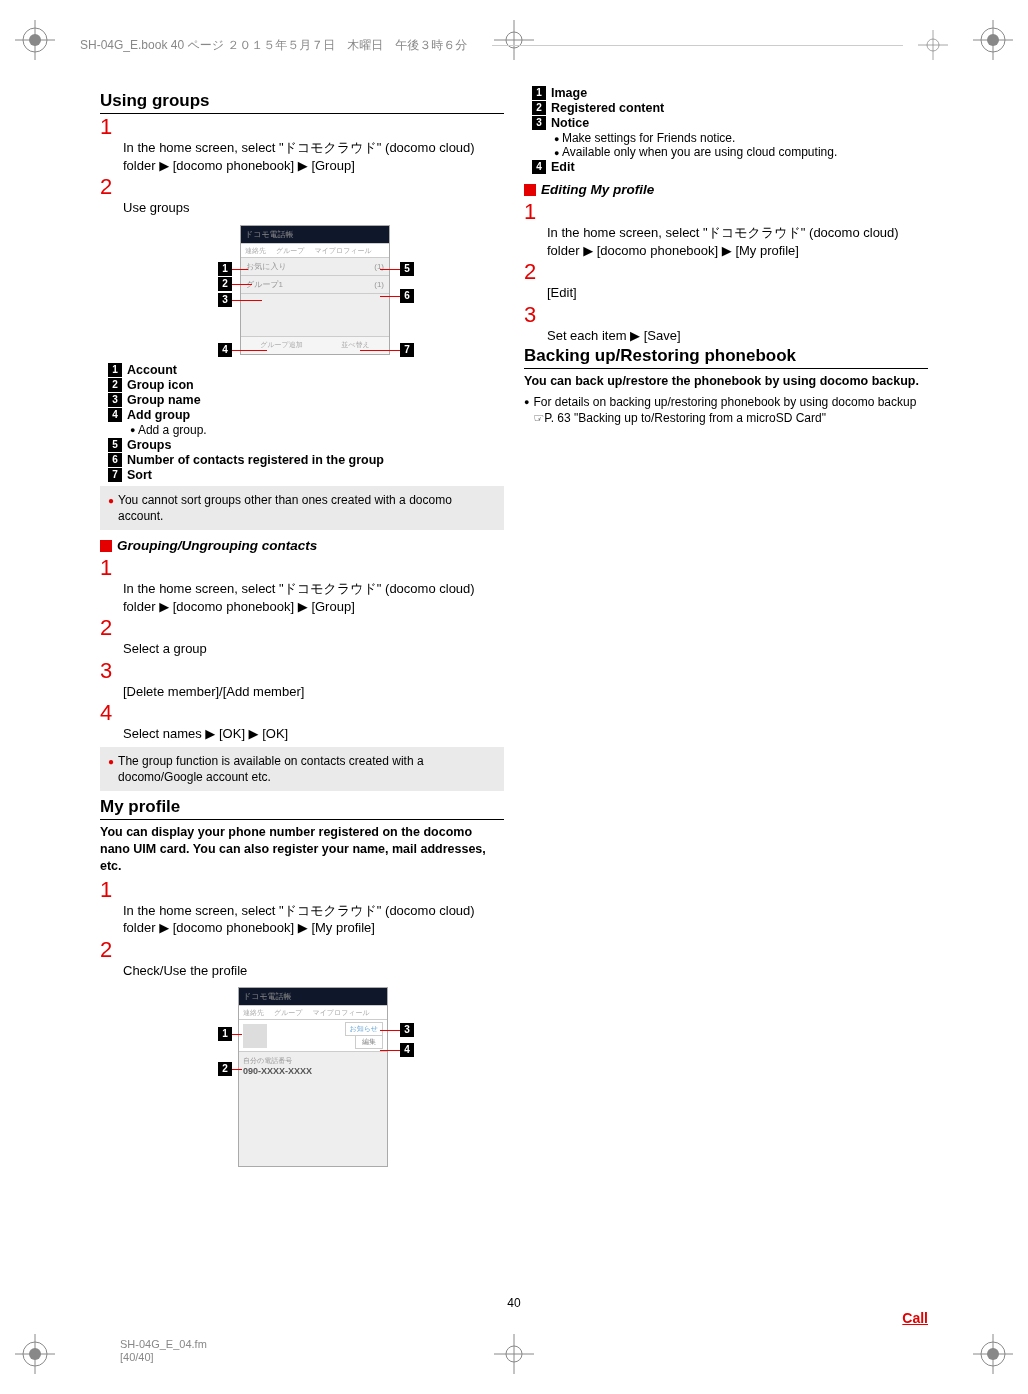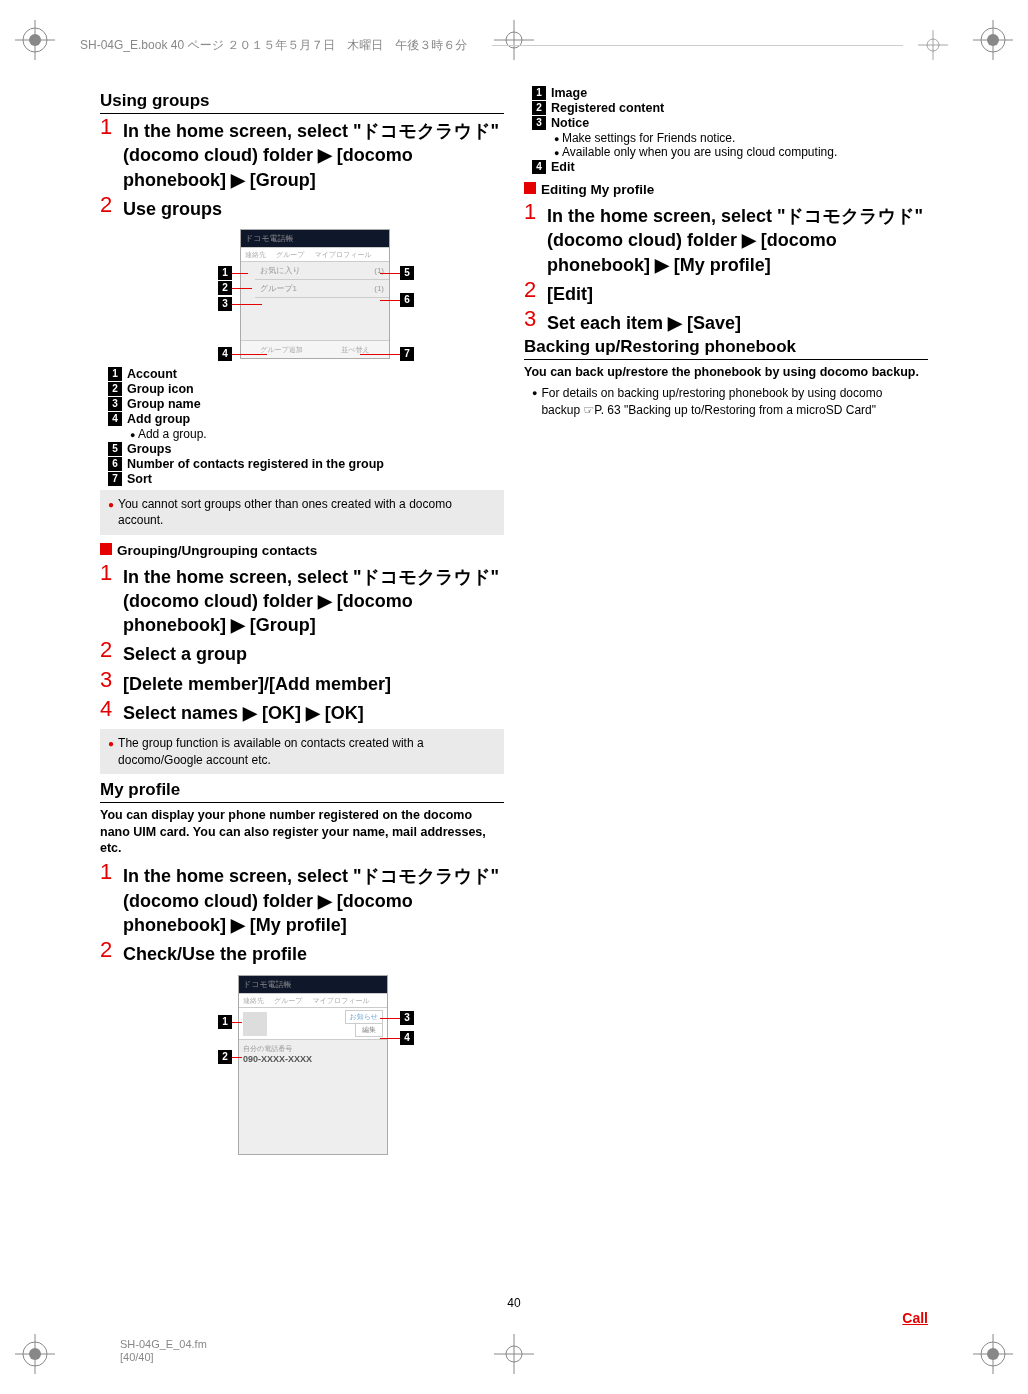--- a/index.html
+++ b/index.html
@@ -70,25 +70,26 @@
     }
     .step-num {
       font-size: 22px;
       font-weight: 300;
       color: #e40000;
       line-height: 1;
       width: 15px;
       flex-shrink: 0;
     }
     .step-text {
-      font-size: 18px;
-      font-weight: bold;
+      font-size: 13px;
+      font-weight: normal;
       line-height: 1.35;
       flex: 1;
       padding-top: 3px;
+      margin-top: 20px;
     }
 
     .screenshot-box {
       margin: 8px auto;
       position: relative;
       display: block;
     }
     .screenshot-frame {
       background: #eee;
       border: 1px solid #aaa;
@@ -117,21 +118,20 @@
     }
     .ss-row {
       border-bottom: 1px solid #ccc;
       height: 18px;
       font-size: 8px;
       color: #999;
       display: flex;
       justify-content: space-between;
       align-items: center;
       padding: 0 5px;
-      margin-left: 14px;
     }
     .ss-footer {
       position: absolute;
       bottom: 0; left: 0; right: 0;
       height: 18px;
       background: #f5f5f5;
       border-top: 1px solid #ccc;
       font-size: 7px;
       display: flex;
       justify-content: space-around;
@@ -189,40 +189,42 @@
       padding: 6px 8px;
       margin: 4px 0;
       font-size: 12px;
       line-height: 1.35;
     }
     .note-box .ni { display: flex; gap: 4px; }
     .note-box .ni::before { content: "●"; color: #e40000; font-size: 10px; margin-top: 2px; }
 
     .sub-heading {
       display: flex;
+      align-items: center;
       gap: 5px;
       margin: 8px 0 4px 0;
+      font-style: italic;
     }
     .sub-heading .sq {
       width: 12px; height: 12px; background: #e40000; flex-shrink: 0;
     }
     .sub-heading .txt { font-size: 13.5px; font-weight: bold; }
 
     .desc-text {
       font-size: 12.5px;
       font-weight: bold;
       line-height: 1.35;
       margin: 4px 0;
     }
     .body-bullet {
       font-size: 12px;
       line-height: 1.35;
       display: flex;
       gap: 4px;
-      margin: 2px 8px;
+      margin: 2px 0;
     }
     .body-bullet::before { content: "●"; font-size: 9px; margin-top: 2px; }
 
     .page-num {
       position: absolute;
       bottom: 84px;
       left: 50%;
       transform: translateX(-50%);
       font-size: 12px;
     }

